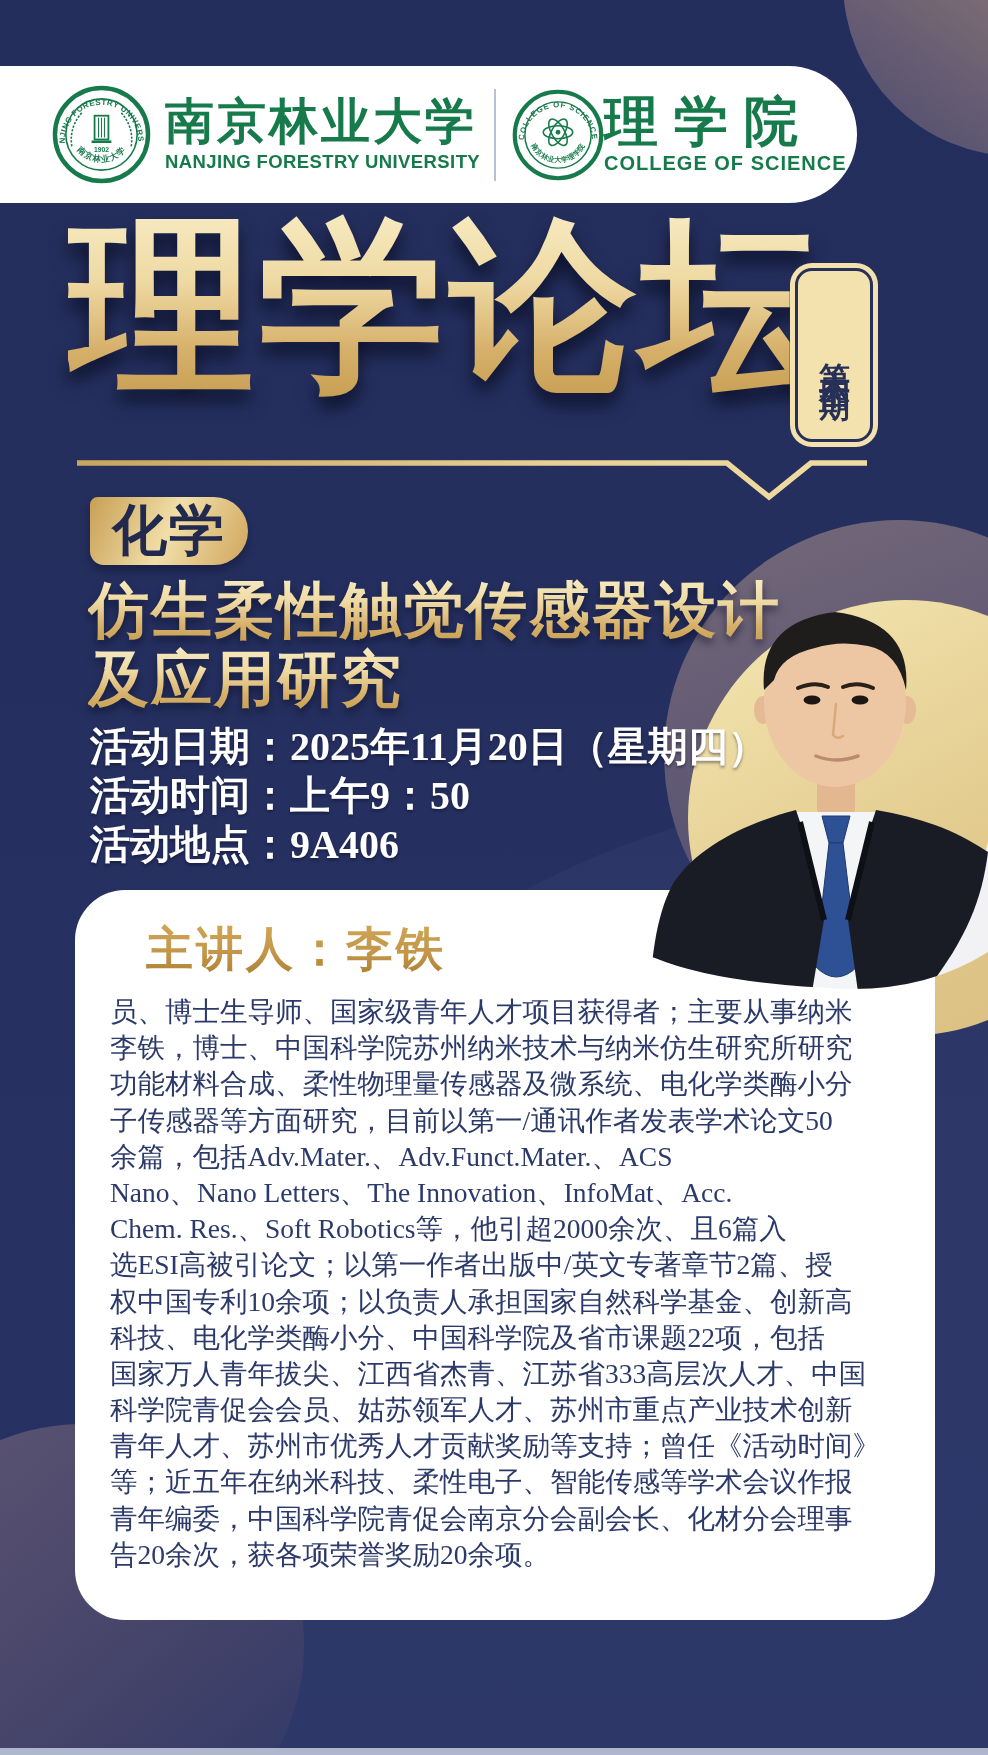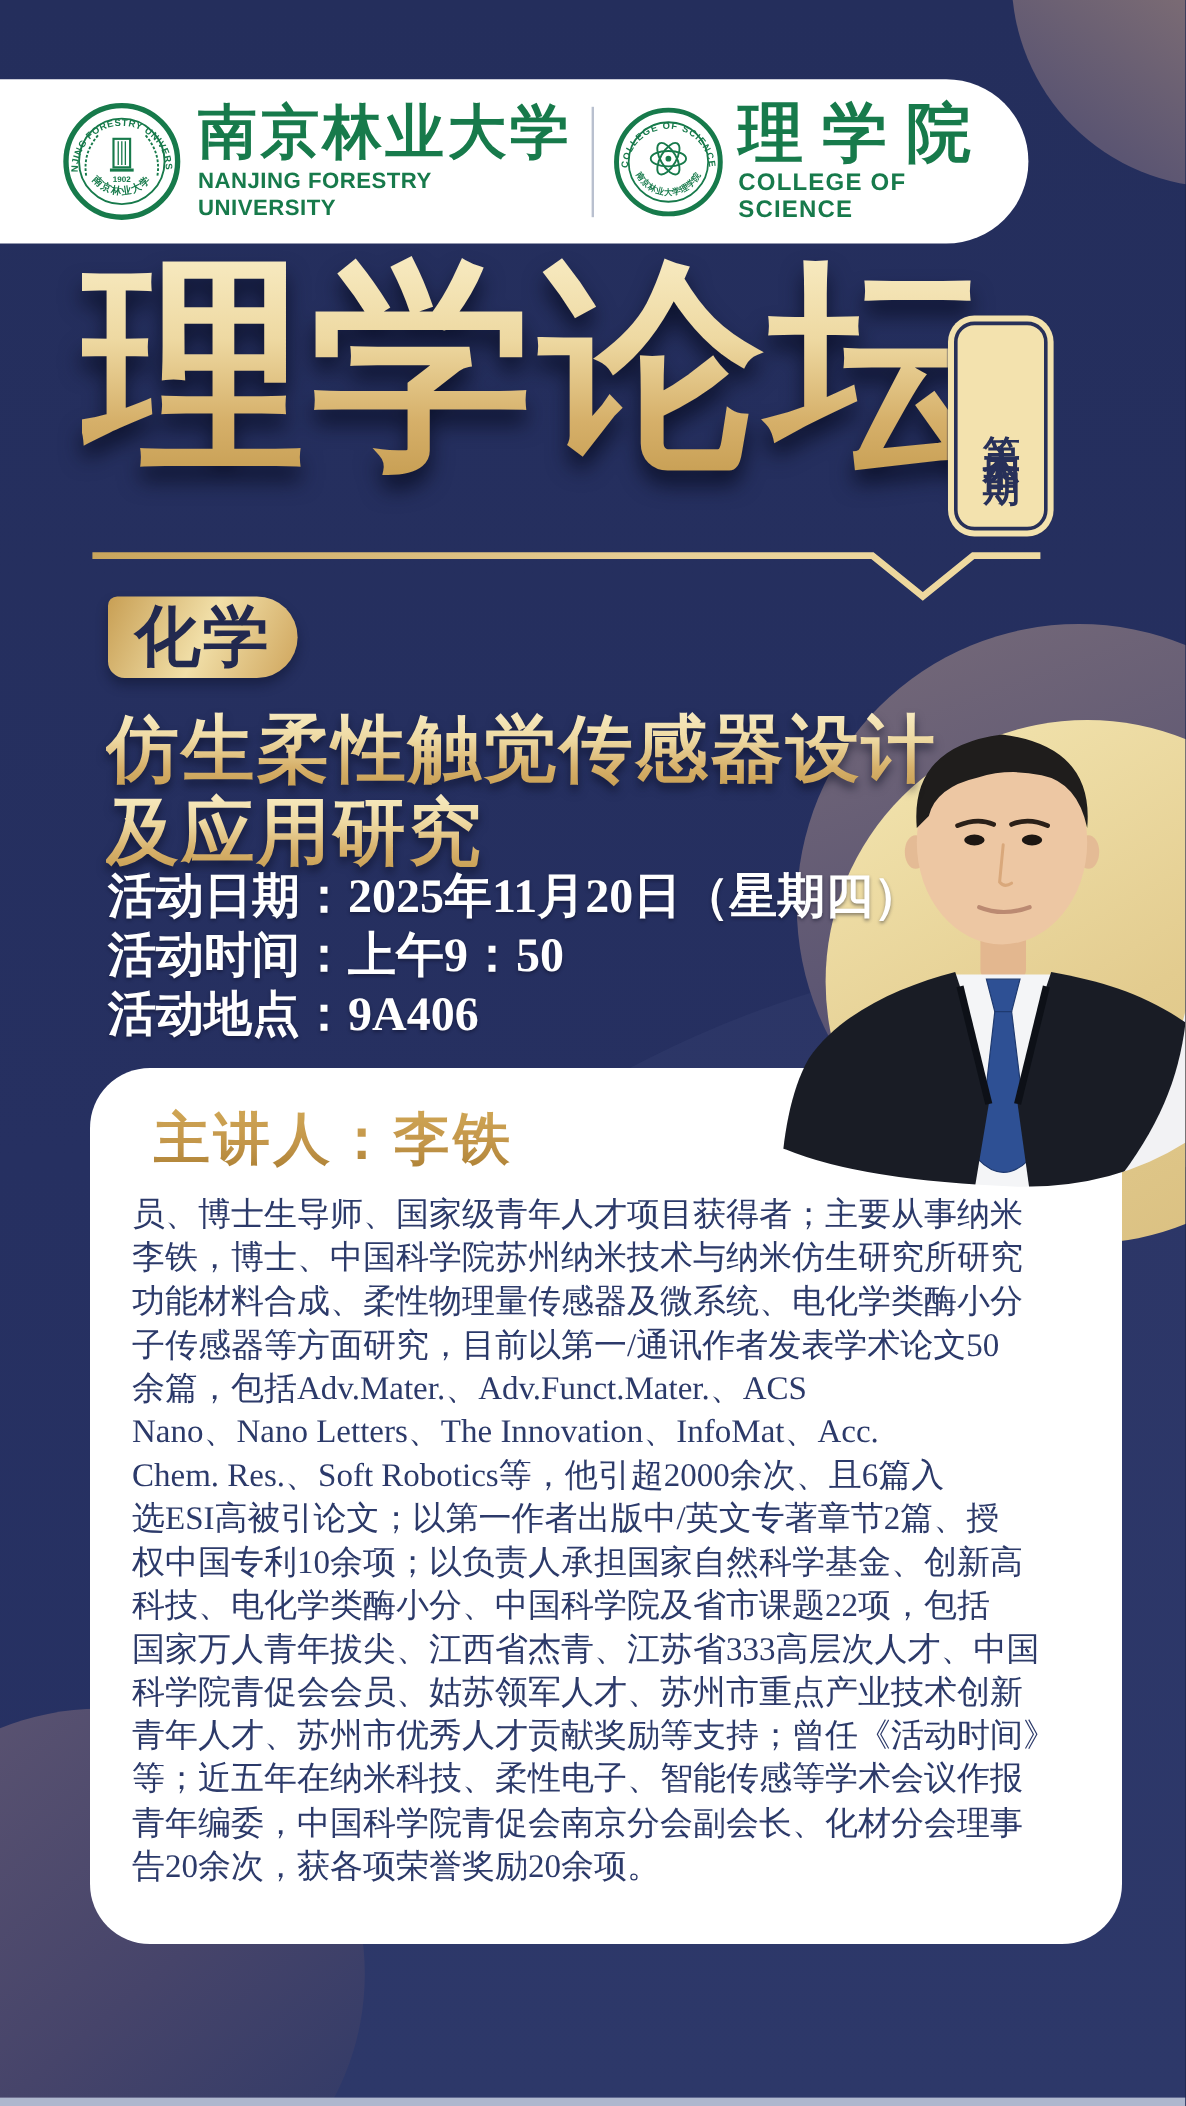--- a/index.html
+++ b/index.html
@@ -25,50 +25,50 @@
   
   .header{left:0;top:66px;width:857px;height:137px;background:#ffffff;
     border-radius:0 69px 69px 0;z-index:5;display:flex;align-items:center;
     padding-left:52px;box-sizing:border-box;}
   .seal{width:99px;height:99px;flex:0 0 auto;}
   .uni-block{margin-left:14px;}
   .zh-cal{font-family:"Liberation Serif",serif;font-weight:900;color:#177a4b;}
   .uni-zh{font-size:49px;letter-spacing:3px;line-height:52px;}
   .uni-en{font-size:18.5px;font-weight:bold;color:#177a4b;letter-spacing:0.4px;margin-top:3px;}
   .divider{width:2px;height:92px;background:#b9c0cf;margin:0 16px 0 14px;}
-  .col-block{margin-left:12px;}
+  .col-block{}
   .col-zh{font-size:54px;letter-spacing:16px;line-height:56px;white-space:nowrap;}
   .col-en{font-size:20px;font-weight:bold;color:#177a4b;letter-spacing:1px;margin-top:2px;}
 
   
   .gold-text{background:linear-gradient(180deg,#f8ecc4 0%,#eed9a2 38%,#d6b06a 72%,#c59c50 100%);
     -webkit-background-clip:text;background-clip:text;color:transparent;}
   .gold-deep{background:linear-gradient(180deg,#d2a957 0%,#c3964a 55%,#a87c30 100%);
-    -webkit-background-clip:text;background-clip:text;color:transparent;}
+    -webkit-background-clip:text;background-clip:text;color:transparent;margin-left:18px;}
 
   .forum-title{left:68px;top:206px;z-index:5;font-size:186px;font-weight:900;
     letter-spacing:5px;line-height:200px;white-space:nowrap;
     filter:drop-shadow(0 12px 9px rgba(6,10,30,0.75));}
 
   .issue-badge{left:795px;top:268px;width:72px;height:168px;z-index:5;
     background:#f3e2ae;border:3px solid #273059;border-radius:17px;
     box-shadow:0 0 0 5px #f3e2ae,0 0 0 6px rgba(39,48,89,0.35);
     display:flex;align-items:center;justify-content:center;}
   .issue-text{writing-mode:vertical-rl;font-family:"Liberation Serif",serif;
     font-size:31px;font-weight:700;color:#273059;letter-spacing:7px;}
 
   .rule-svg{left:75px;top:455px;z-index:5;}
 
   .cat-badge{left:90px;top:497px;width:158px;height:68px;z-index:5;
     background:linear-gradient(115deg,#c89f54 0%,#f1dfa8 50%,#cfa55c 100%);
     border-radius:10px 44px 44px 18px;display:flex;align-items:center;justify-content:center;
     box-shadow:0 6px 10px rgba(8,12,32,0.4);}
   .cat-text{font-size:55px;font-weight:900;color:#22294f;letter-spacing:2px;}
 
-  .lecture-title{left:88px;top:590px;z-index:5;font-size:61px;font-weight:900;
+  .lecture-title{left:88px;top:576px;z-index:5;font-size:61px;font-weight:900;
     line-height:69px;letter-spacing:2px;white-space:nowrap;
     filter:drop-shadow(0 5px 4px rgba(6,10,30,0.55));}
 
   .details{left:90px;top:722px;z-index:5;font-family:"Liberation Serif",serif;
     font-weight:bold;color:#ffffff;font-size:40px;}
   .detail-row{height:49px;display:flex;align-items:center;white-space:nowrap;
     text-shadow:0 2px 3px rgba(8,12,32,0.45);}
 
   
   .card{left:75px;top:890px;width:860px;height:730px;background:#ffffff;

